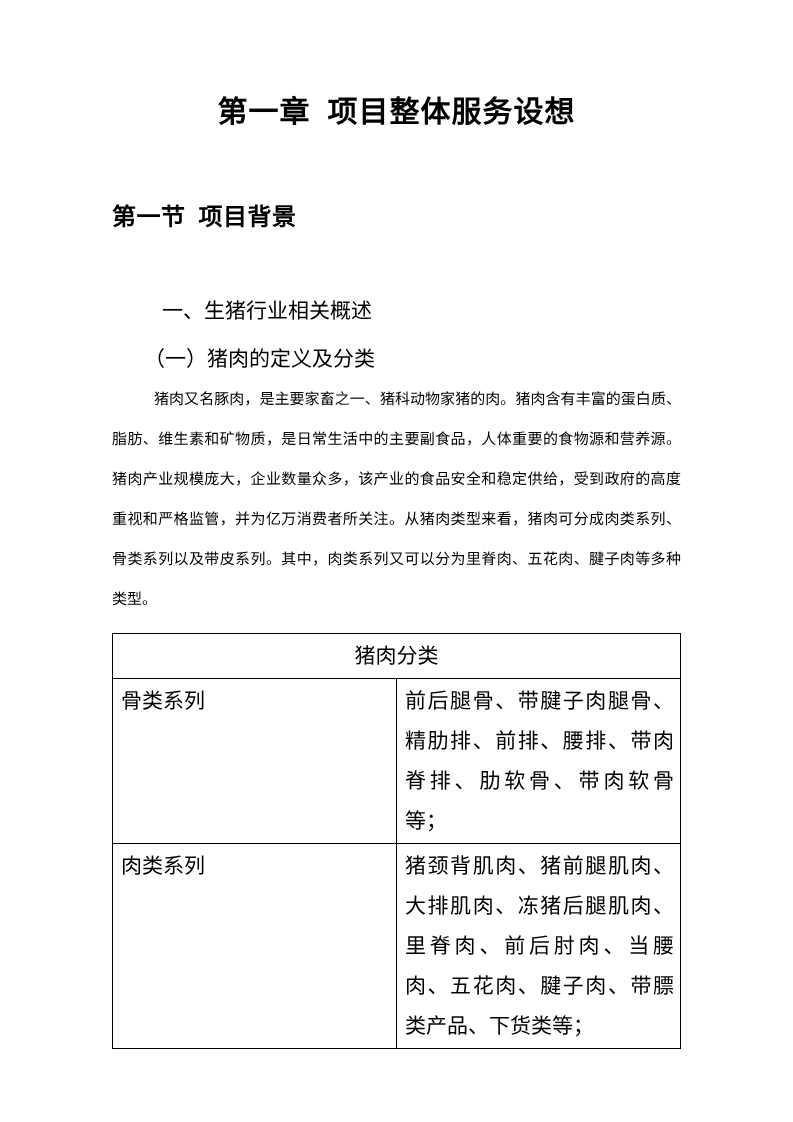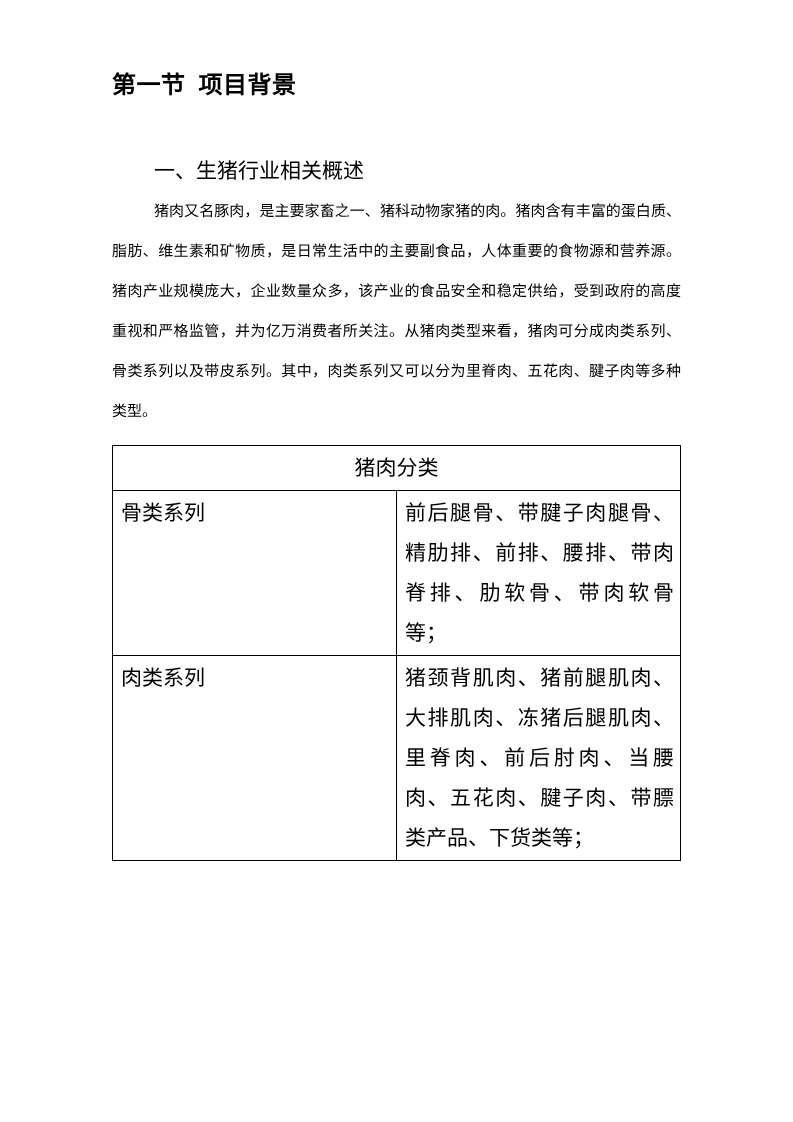--- a/index.html
+++ b/index.html
@@ -57,21 +57,21 @@
 
   .body-block {
     padding-top: 49px;
     font-size: 21px;
     line-height: 40px;
     text-align: justify;
     text-justify: inter-ideograph;
   }
 
   .lvl1 {
-    margin: 0;
+    margin: 8px;
     text-indent: 42px;
     font-size: 21px;
     line-height: 40px;
   }
   .lvl2 {
     margin: 0;
     text-indent: 32px;
     font-size: 21px;
     line-height: 40px;
   }
@@ -120,27 +120,29 @@
     font-family: "Liberation Sans", "DejaVu Sans", sans-serif;
     line-height: 20px;
   }
 </style>
 </head>
 <body>
 
 <div class="page">
   <div class="content">
 
+    <h1 class="doc-title">第一章  项目整体服务设想</h1>
 
     <h2 class="section-title">第一节  项目背景</h2>
 
     <div class="body-block">
 
       <p class="lvl1">一、生猪行业相关概述</p>
 
+      <p class="lvl2">（一）猪肉的定义及分类</p>
 
       <p class="para">猪肉又名豚肉，是主要家畜之一、猪科动物家猪的肉。猪肉含有丰富的蛋白质、脂肪、维生素和矿物质，是日常生活中的主要副食品，人体重要的食物源和营养源。猪肉产业规模庞大，企业数量众多，该产业的食品安全和稳定供给，受到政府的高度重视和严格监管，并为亿万消费者所关注。从猪肉类型来看，猪肉可分成肉类系列、骨类系列以及带皮系列。其中，肉类系列又可以分为里脊肉、五花肉、腱子肉等多种类型。</p>
 
     </div>
 
     <div class="tbl-wrap">
       <table class="classify">
         <thead>
           <tr>
             <th class="hdr" colspan="2">猪肉分类</th>

